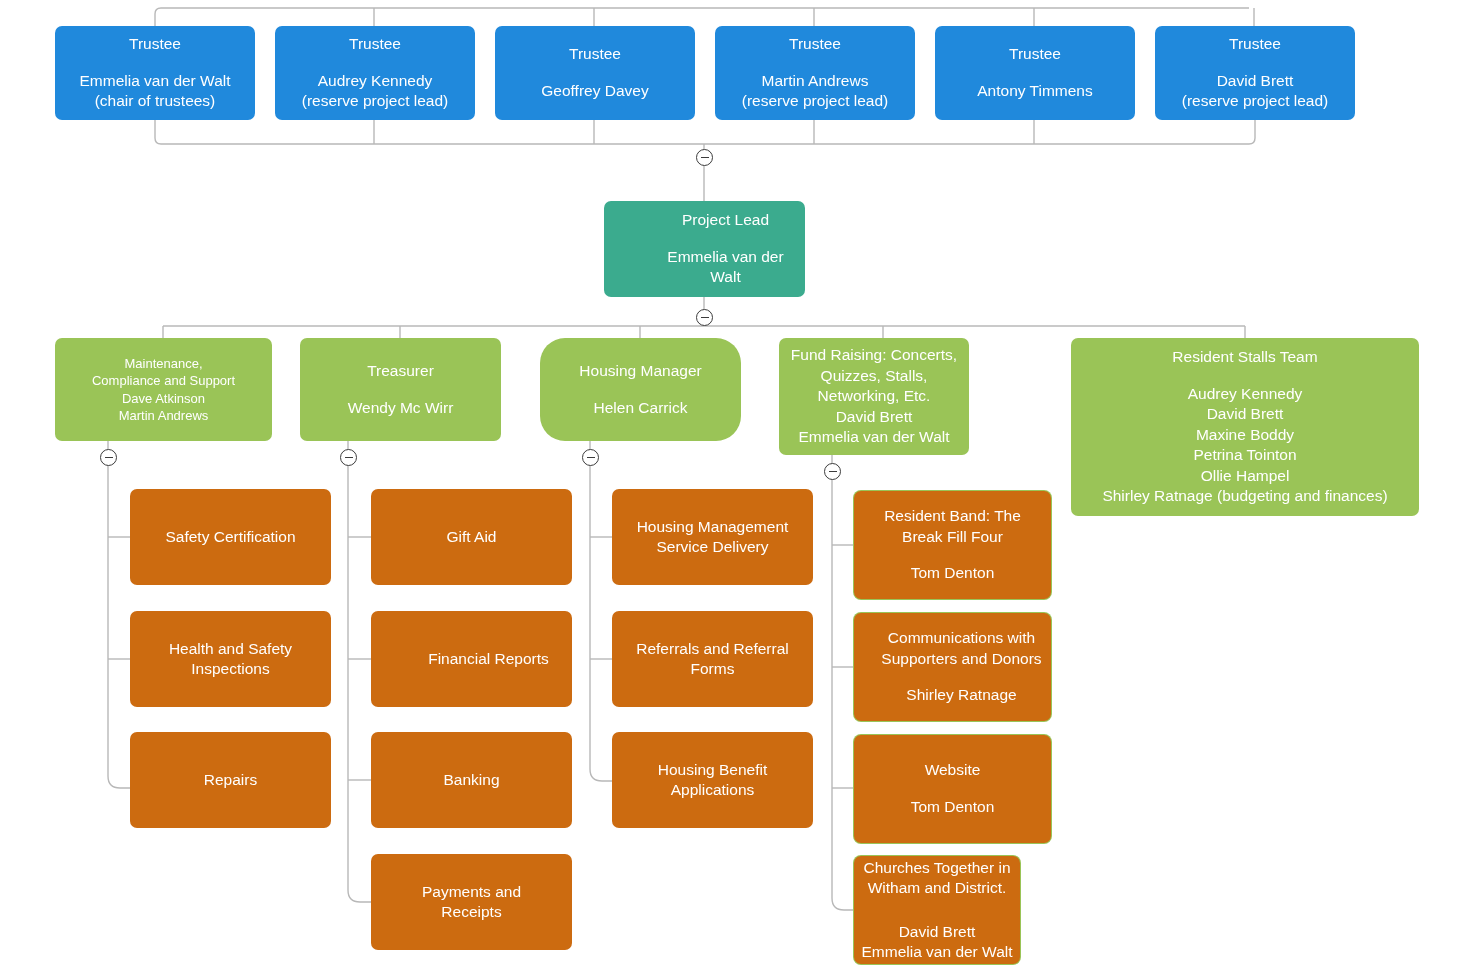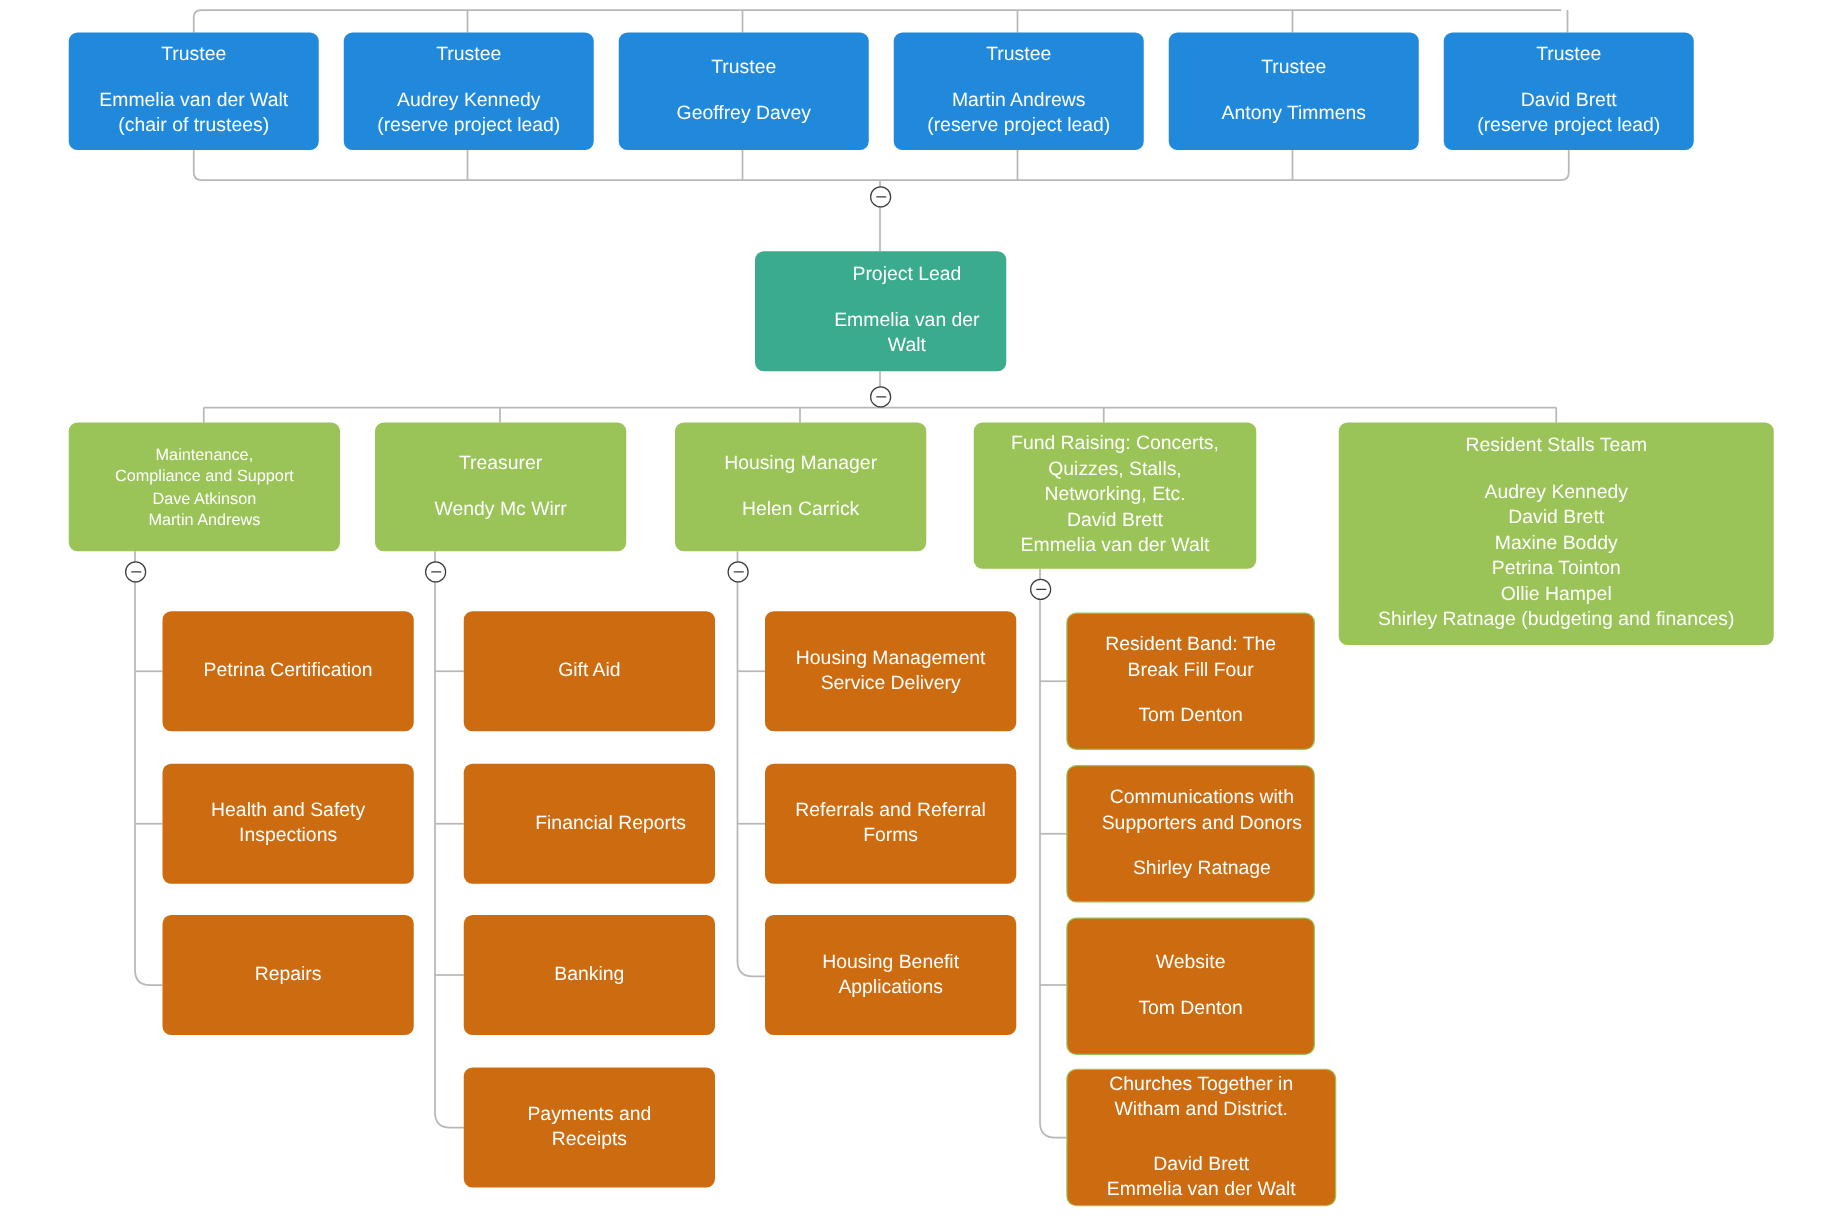--- a/index.html
+++ b/index.html
@@ -219,30 +219,30 @@
 
   <div class="node dept" style="left:300px; top:338px; width:201px; height:103px;">
     <div class="title">Treasurer</div>
     <div class="gap"></div>
     <div class="people">Wendy Mc Wirr</div>
   </div>
   <div class="toggle" style="left:340px; top:449px;">
     <span class="bar"></span>
   </div>
 
-  <div class="node dept" style="left:540px; top:338px; width:201px; height:103px;">
+  <div class="node dept" style="left:540px; top:338px; width:201px; height:103px;border-radius:25px;">
     <div class="title">Housing Manager</div>
     <div class="gap"></div>
     <div class="people">Helen Carrick</div>
   </div>
   <div class="toggle" style="left:582px; top:449px;">
     <span class="bar"></span>
   </div>
 
-  <div class="node dept" style="left:779px; top:338px; width:226px; height:117px; font-size:15.5px;">
+  <div class="node dept" style="left:779px; top:338px; width:190px; height:117px; font-size:15.5px;">
     <div class="title">Fund Raising: Concerts,
 Quizzes, Stalls,
 Networking, Etc.</div>
     <div class="people">David Brett
 Emmelia van der Walt</div>
   </div>
   <div class="toggle" style="left:824px; top:463px;">
     <span class="bar"></span>
   </div>
 
@@ -251,21 +251,21 @@
     <div class="gap"></div>
     <div class="people">Audrey Kennedy
 David Brett
 Maxine Boddy
 Petrina Tointon
 Ollie Hampel
 Shirley Ratnage (budgeting and finances)</div>
   </div>
 
   <div class="node task" style="left:130px; top:489px; width:201px; height:96px;">
-    <div class="title">Petrina Certification</div>
+    <div class="title">Safety Certification</div>
   </div>
   <div class="node task" style="left:130px; top:611px; width:201px; height:96px;">
     <div class="title">Health and Safety
 Inspections</div>
   </div>
   <div class="node task" style="left:130px; top:732px; width:201px; height:96px;">
     <div class="title">Repairs</div>
   </div>
 
   <div class="node task" style="left:371px; top:489px; width:201px; height:96px;">
@@ -308,21 +308,21 @@
     <div class="gap"></div>
     <div class="people">Shirley Ratnage</div>
   </div>
 
   <div class="node task ring" style="left:854px; top:735px; width:197px; height:108px;">
     <div class="title">Website</div>
     <div class="gap"></div>
     <div class="people">Tom Denton</div>
   </div>
 
-  <div class="node task ring" style="left:854px; top:856px; width:214px; height:108px;gap:23px;">
+  <div class="node task ring" style="left:854px; top:856px; width:166px; height:108px;gap:23px;">
     <div class="title">Churches Together in
 Witham and District.</div>
     <div class="people">David Brett
 Emmelia van der Walt</div>
   </div>
 
   <div class="corner-mark"></div>
 </div>
 
 </body></html>

